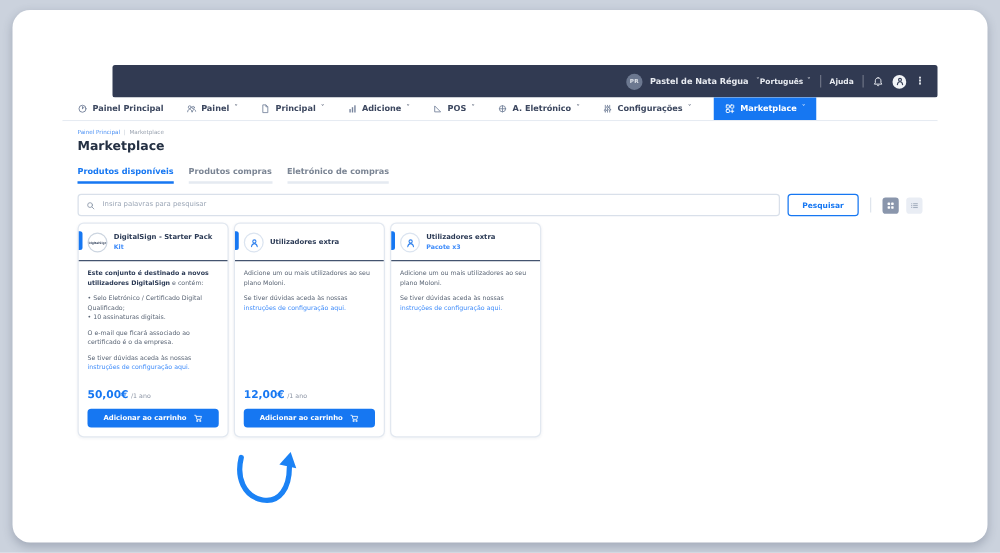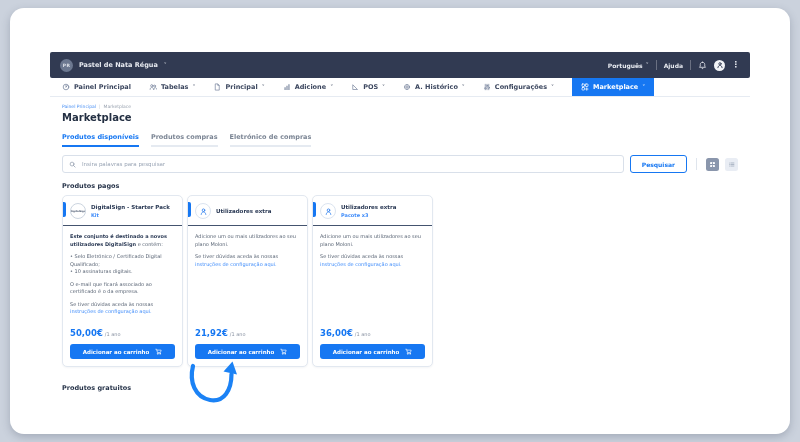--- a/index.html
+++ b/index.html
@@ -1,19 +1,19 @@
 <!DOCTYPE html>
 <html><head>
 <meta charset="utf-8">
 <style>
   html,body{margin:0;padding:0;width:800px;height:442px;background:#cbd2dd;font-family:"DejaVu Sans","Liberation Sans",sans-serif;overflow:hidden;}
   .frame{position:absolute;left:10px;top:8px;width:780px;height:426px;background:#ffffff;border-radius:14px;box-shadow:0 3px 8px rgba(60,72,95,.28);}
   .app{position:absolute;left:40px;top:44px;width:700px;}
   
-  .topbar{height:26px;background:#313a52;border-radius:2px;display:flex;align-items:center;justify-content:space-between;padding:0 10px;box-sizing:border-box;color:#e8ebf1;}
+  .topbar{height:26px;background:#313a52;border-radius:2px;display:flex;align-items:center;justify-content:flex-end;padding:0 10px;box-sizing:border-box;color:#e8ebf1;margin-left:40px;}
   .tb-left{display:flex;align-items:center;gap:6px;}
   .tb-avatar{width:13px;height:13px;border-radius:50%;background:#6c7890;color:#dfe3ea;font-size:4.5px;font-weight:700;display:flex;align-items:center;justify-content:center;letter-spacing:.3px;}
   .tb-name{font-size:6.5px;font-weight:600;color:#e8ebf1;}
   .caret{font-size:6px;opacity:.75;line-height:1;}
   .tb-right{display:flex;align-items:center;gap:7px;}
   .tb-link{font-size:6px;font-weight:600;color:#e8ebf1;display:flex;align-items:center;gap:3px;}
   .tb-div{width:1px;height:10px;background:rgba(255,255,255,.28);}
   .tb-user{width:11px;height:11px;border-radius:50%;background:#f2f4f7;display:flex;align-items:center;justify-content:center;color:#313a52;}
   .kebab{font-size:8px;color:#e8ebf1;letter-spacing:0;line-height:1;font-weight:700;}
   
@@ -113,21 +113,21 @@
           </svg>
         <span>Painel Principal</span>
       </span>
       <span class="nav-item">
         <svg class="ic" viewBox="0 0 16 16" fill="none" stroke="currentColor" stroke-width="1.4" stroke-linecap="round">
             <circle cx="5.6" cy="5.5" r="2.3"></circle>
             <path d="M2.2 12.9c0-2.6 1.7-4.2 3.4-4.2s3.4 1.6 3.4 4.2"></path>
             <circle cx="11.2" cy="6.1" r="1.9"></circle>
             <path d="M9.8 12.9c.2-2.3 1.4-3.7 2.8-3.7 1.2 0 2.3 1 2.8 3.2"></path>
           </svg>
-        <span>Tabelas</span>
+        <span>Painel</span>
         <span class="caret">˅</span>
       </span>
       <span class="nav-item">
         <svg class="ic" viewBox="0 0 16 16" fill="none" stroke="currentColor" stroke-width="1.4" stroke-linejoin="round">
             <path d="M4.5 1.8h5l3 3v9.4h-8z"></path>
             <path d="M9.5 1.8v3h3"></path>
           </svg>
         <span>Principal</span>
         <span class="caret">˅</span>
       </span>
@@ -145,21 +145,21 @@
             <path d="M3.5 13h9.5L3.5 3.5z"></path>
           </svg>
         <span>POS</span>
         <span class="caret">˅</span>
       </span>
       <span class="nav-item">
         <svg class="ic" viewBox="0 0 16 16" fill="none" stroke="currentColor" stroke-width="1.4" stroke-linecap="round">
             <circle cx="8" cy="8" r="5"></circle>
             <path d="M8 3v10M3 8h10"></path>
           </svg>
-        <span>A. Histórico</span>
+        <span>A. Eletrónico</span>
         <span class="caret">˅</span>
       </span>
       <span class="nav-item">
         <svg class="ic" viewBox="0 0 16 16" fill="none" stroke="currentColor" stroke-width="1.4" stroke-linecap="round">
             <path d="M4.5 2.5v11M8 2.5v11M11.5 2.5v11"></path>
             <circle cx="4.5" cy="10.5" r="1.5" fill="#fff"></circle>
             <circle cx="8" cy="5.5" r="1.5" fill="#fff"></circle>
             <circle cx="11.5" cy="9.5" r="1.5" fill="#fff"></circle>
           </svg>
         <span>Configurações</span>
@@ -212,21 +212,20 @@
         <button class="toggle off">
           <svg class="ic" viewBox="0 0 16 16" fill="none" stroke="currentColor" stroke-width="1.6" stroke-linecap="round">
               <path d="M6.5 4.5h7M6.5 8h7M6.5 11.5h7"></path>
               <circle cx="3.2" cy="4.5" r="1" fill="currentColor" stroke="none"></circle>
               <circle cx="3.2" cy="8" r="1" fill="currentColor" stroke="none"></circle>
               <circle cx="3.2" cy="11.5" r="1" fill="currentColor" stroke="none"></circle>
             </svg>
         </button>
       </div>
 
-      <div class="section-title">Produtos pagos</div>
 
       <div class="cards">
 
         <div class="card">
           <div class="card-header">
             <span class="card-logo">DigitalSign</span>
             <span>
               <div class="card-title">DigitalSign - Starter Pack</div>
               <div class="card-subtitle">Kit</div>
             </span>
@@ -265,21 +264,21 @@
             <span>
               <div class="card-title">Utilizadores extra</div>
             </span>
           </div>
           <div class="card-body">
             <p>Adicione um ou mais utilizadores ao seu plano Moloni.</p>
             <p><span>Se tiver dúvidas aceda às nossas </span><span class="link">instruções de configuração aqui.</span></p>
           </div>
           <div class="card-footer">
             <div class="price-row">
-              <span class="price">21,92€</span>
+              <span class="price">12,00€</span>
               <span class="period">/1 ano</span>
             </div>
             <button class="add-btn">
               <span>Adicionar ao carrinho</span>
               <svg class="ic" viewBox="0 0 16 16" fill="none" stroke="currentColor" stroke-width="1.5" stroke-linecap="round" stroke-linejoin="round">
                   <path d="M1.8 2.8h2l1.8 7.4h6.9l1.6-5.4H4.5"></path>
                   <circle cx="6.2" cy="13.2" r="1.1"></circle>
                   <circle cx="11.6" cy="13.2" r="1.1"></circle>
                 </svg>
             </button>
@@ -296,39 +295,24 @@
             </span>
             <span>
               <div class="card-title">Utilizadores extra</div>
               <div class="card-subtitle">Pacote x3</div>
             </span>
           </div>
           <div class="card-body">
             <p>Adicione um ou mais utilizadores ao seu plano Moloni.</p>
             <p><span>Se tiver dúvidas aceda às nossas </span><span class="link">instruções de configuração aqui.</span></p>
           </div>
-          <div class="card-footer">
-            <div class="price-row">
-              <span class="price">36,00€</span>
-              <span class="period">/1 ano</span>
-            </div>
-            <button class="add-btn">
-              <span>Adicionar ao carrinho</span>
-              <svg class="ic" viewBox="0 0 16 16" fill="none" stroke="currentColor" stroke-width="1.5" stroke-linecap="round" stroke-linejoin="round">
-                  <path d="M1.8 2.8h2l1.8 7.4h6.9l1.6-5.4H4.5"></path>
-                  <circle cx="6.2" cy="13.2" r="1.1"></circle>
-                  <circle cx="11.6" cy="13.2" r="1.1"></circle>
-                </svg>
-            </button>
-          </div>
         </div>
 
       </div>
 
-      <div class="section-title free-title">Produtos gratuitos</div>
     </div>
 
     <svg class="annot-arrow" viewBox="0 0 56 48">
       <path d="M7 8 C 3 24, 9 39, 24 42 C 38 44.5, 45.5 32, 45.5 16" fill="none" stroke="#1b82f5" stroke-width="4.2" stroke-linecap="round"></path>
       <path d="M46.5 3.5 L37.5 13.5 L51 16.5 Z" fill="#1b82f5"></path>
     </svg>
 
   </div>
 </div>
 

